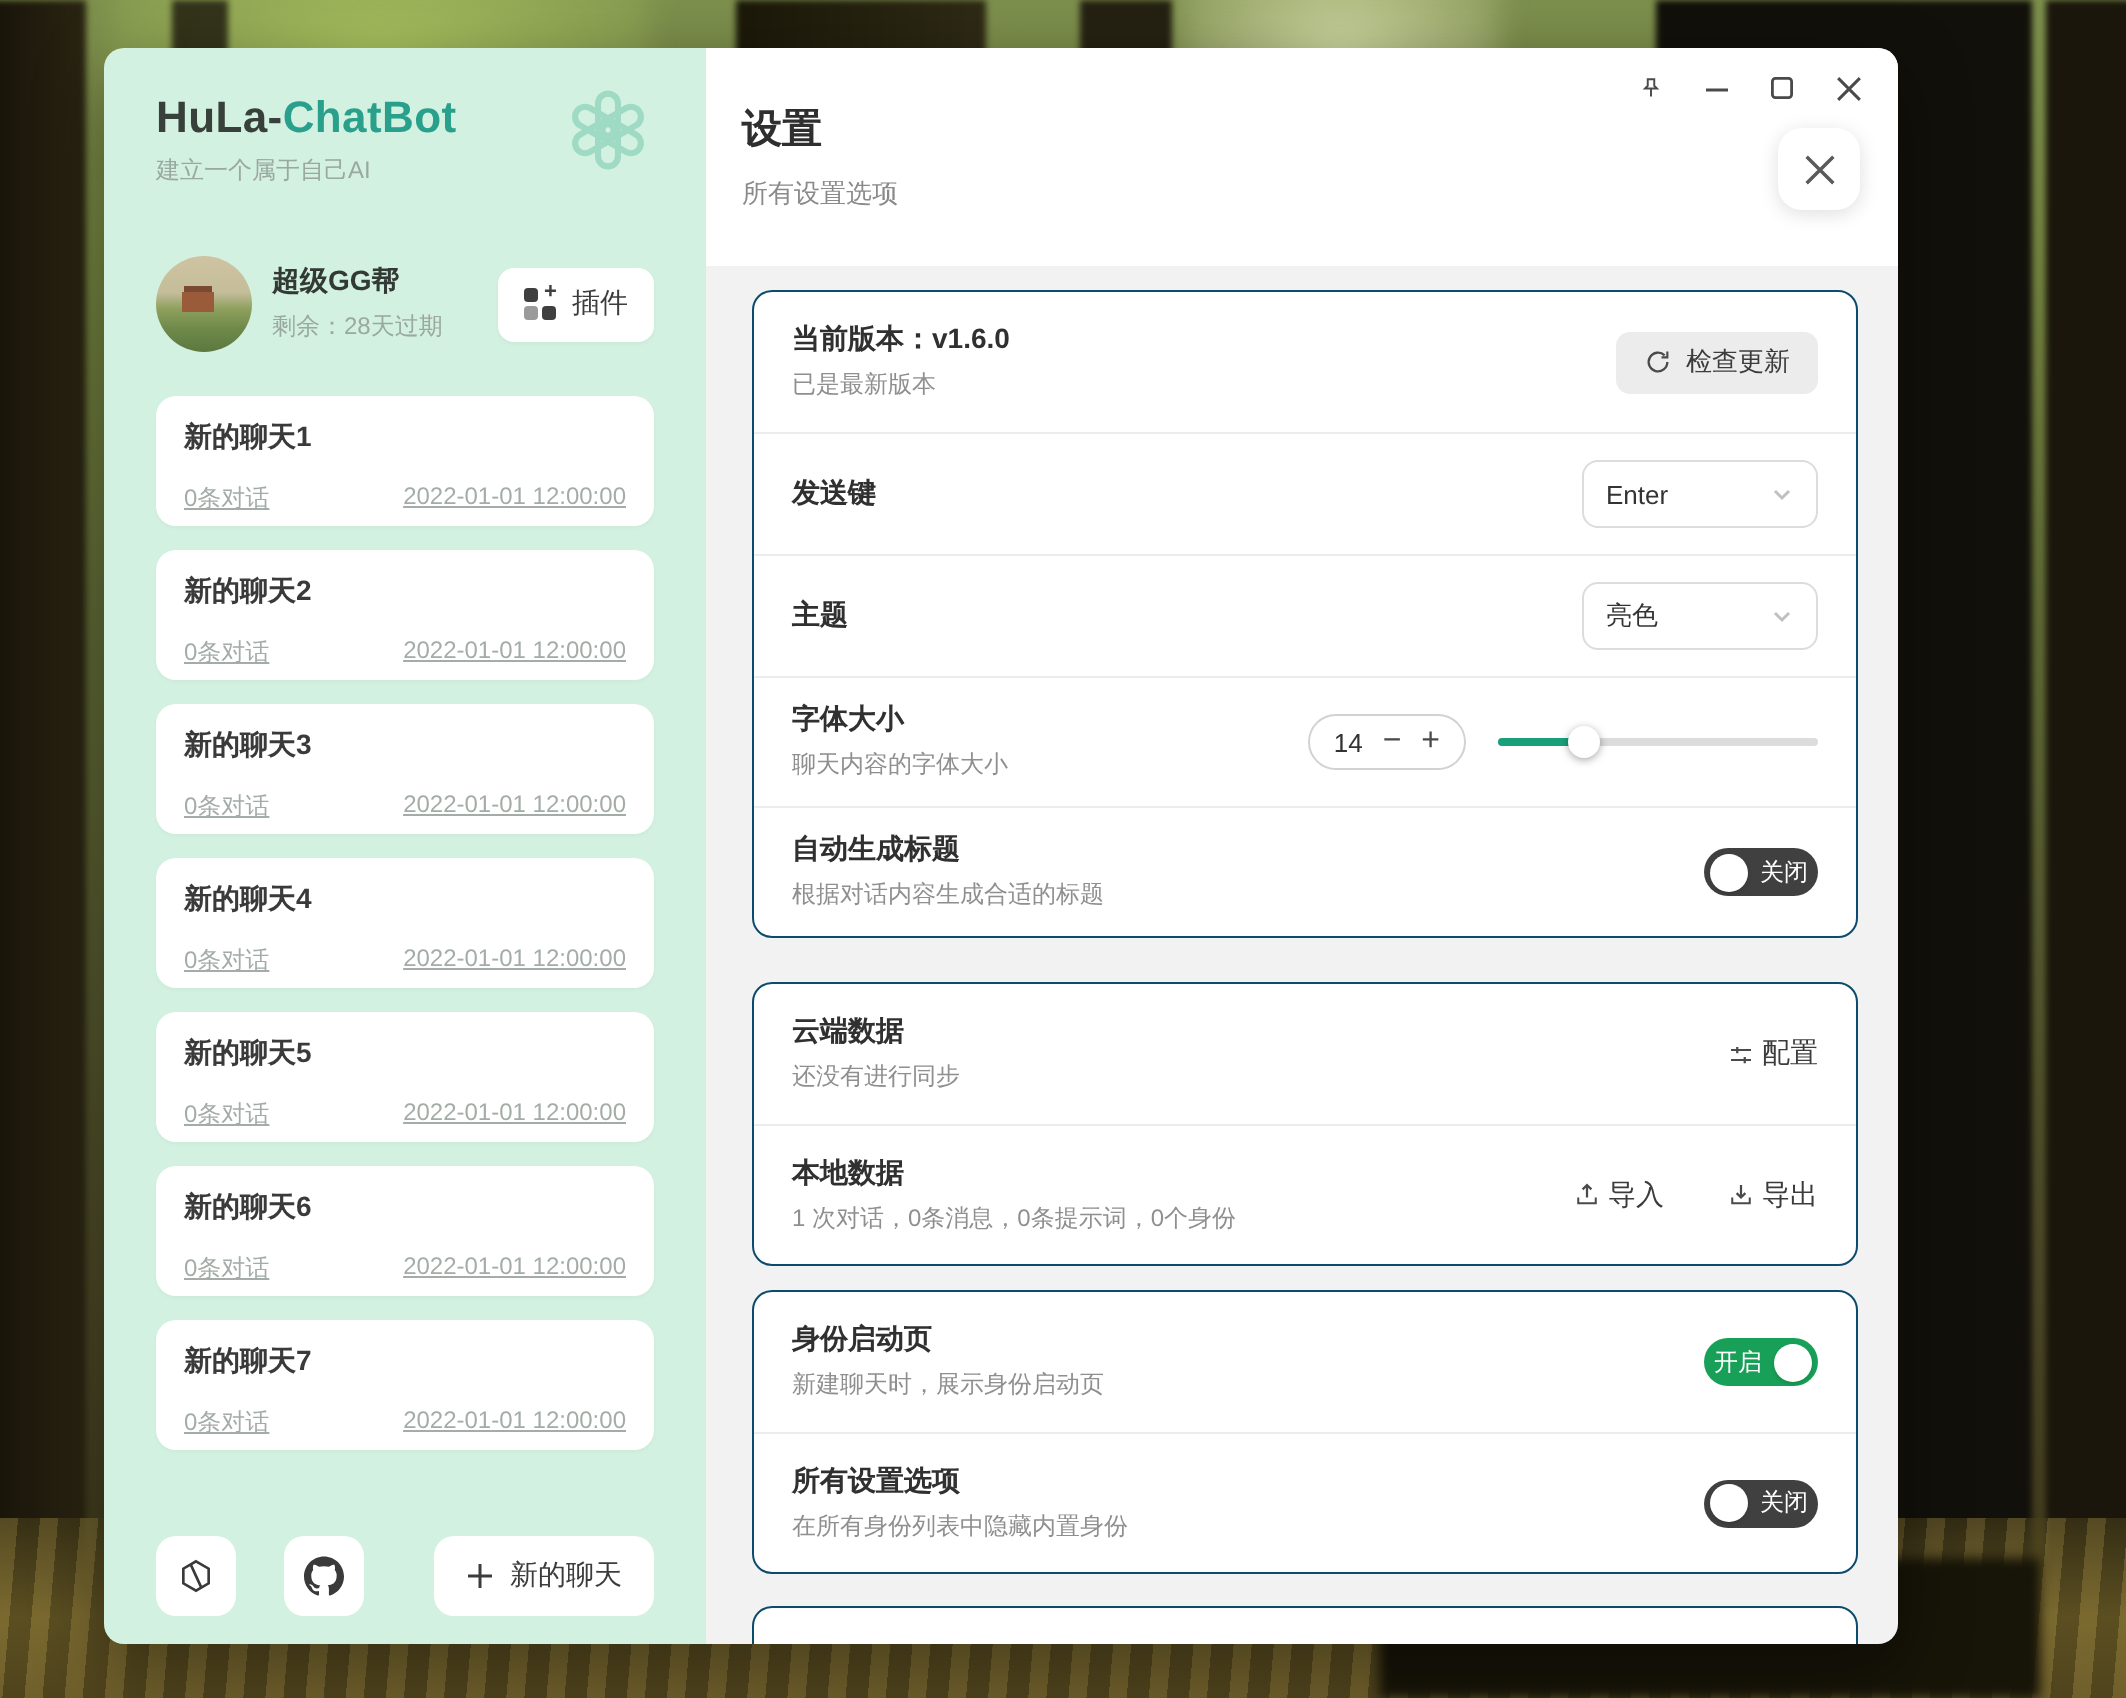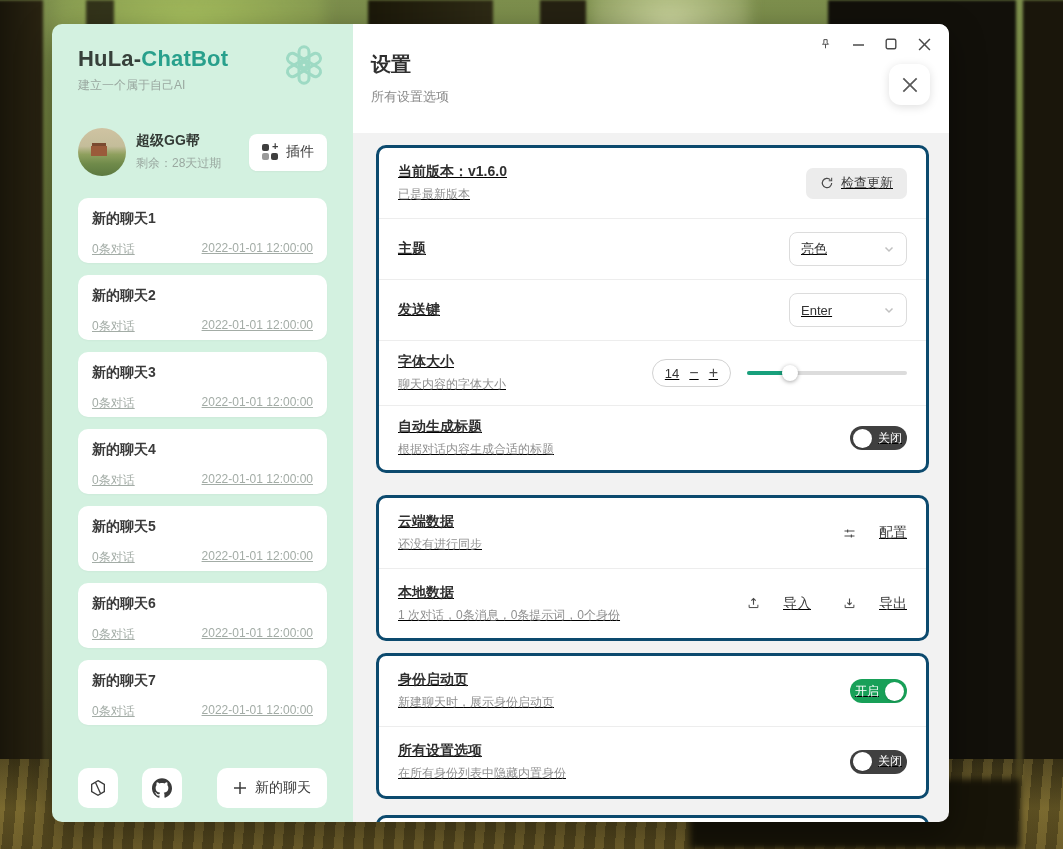--- a/index.html
+++ b/index.html
@@ -64,21 +64,21 @@
   .main { flex:1; display:flex; flex-direction:column; background:#f2f2f2; min-width:0; }
   .main-header { background:#fff; height:109px; position:relative; padding:27px 0 0 18px; flex:0 0 auto; }
   .win-controls { position:absolute; top:7px; right:12px; display:flex; align-items:center; gap:7px; }
   .win-btn { width:26px; height:26px; display:flex; align-items:center; justify-content:center; cursor:pointer; color:#4a4a4a; }
   .page-title { font-size:20px; font-weight:700; color:#2f2f2f; }
   .page-sub { font-size:13px; color:#8a8a8a; margin-top:10px; }
   .panel-close { position:absolute; top:40px; right:19px; width:41px; height:41px; background:#fff; border-radius:12px;
     box-shadow:0 2px 10px rgba(0,0,0,.13); display:flex; align-items:center; justify-content:center; cursor:pointer; }
 
   .content { flex:1; padding:12px 20px 0 23px; overflow:hidden; }
-  .card { background:#fff; border:3px solid #0c4a6e; border-radius:10px;text-decoration:underline; }
+  .card { background:#fff; border:1px solid #0c4a6e; border-radius:10px; }
   .card.c1 { margin-bottom:22px; }
   .card.c2 { margin-bottom:12px; }
   .card.c3 { margin-bottom:16px; }
   .row { display:flex; align-items:center; justify-content:space-between; padding:12px 19px; min-height:61px; }
   .row + .row { border-top:1px solid #ededed; }
   .row-lg { min-height:70px; }
   .row-text { min-width:0; }
   .row-title { font-size:14px; font-weight:700; color:#303030; }
   .row-desc { font-size:12px; color:#8f8f8f; margin-top:5px; }
 
@@ -95,21 +95,21 @@
   .slider-knob { position:absolute; left:27%; top:50%; transform:translate(-50%,-50%); width:16px; height:16px; background:#fff; border-radius:50%; box-shadow:0 1px 4px rgba(0,0,0,.35); }
 
   .toggle { width:57px; height:24px; border-radius:12px; display:flex; align-items:center; padding:0 3px; font-size:12px; cursor:pointer; flex:0 0 auto; }
   .toggle .knob { width:19px; height:19px; background:#fff; border-radius:50%; flex:0 0 auto; box-shadow:0 1px 2px rgba(0,0,0,.15); }
   .toggle.off { background:#404040; color:#fff; }
   .toggle.off .label { margin-left:6px; }
   .toggle.on { background:#18a058; color:#fff; justify-content:flex-end; }
   .toggle.on .label { margin-right:6px; }
 
   .link-btns { display:flex; align-items:center; gap:31px; }
-  .link-btn { display:flex; align-items:center; gap:22px; font-size:14px; color:#3c3c3c; cursor:pointer; }
+  .link-btn { display:flex; align-items:center; gap:3px; font-size:14px; color:#3c3c3c; cursor:pointer; }
 
   svg { display:block; }
 </style>
 </head>
 <body>
 
 <div class="bg">
   <div class="foliage f1"></div>
   <div class="foliage f2"></div>
   <div class="trunk t1"></div>
@@ -277,33 +277,33 @@
           <div class="btn-gray">
             <svg width="14" height="14" viewBox="0 0 24 24" fill="none" stroke="#4a4a4a" stroke-width="2">
               <path d="M20 12a8 8 0 1 1-2.34-5.66"></path>
                 <path d="M20 3v5h-5" stroke-width="1.8"></path>
             </svg>
             <span>检查更新</span>
           </div>
         </div>
 
         <div class="row">
+          <div class="row-title">发送键</div>
+          <div class="select">
+            <span>Enter</span>
+            <svg class="chev" width="12" height="12" viewBox="0 0 12 12" fill="none" stroke="#c0c0c0" stroke-width="1.5">
+                <path d="M2.5 4.5L6 8l3.5-3.5"></path>
+              </svg>
+          </div>
+        </div>
+
+        <div class="row">
           <div class="row-title">主题</div>
           <div class="select">
             <span>亮色</span>
-            <svg class="chev" width="12" height="12" viewBox="0 0 12 12" fill="none" stroke="#c0c0c0" stroke-width="1.5">
-                <path d="M2.5 4.5L6 8l3.5-3.5"></path>
-              </svg>
-          </div>
-        </div>
-
-        <div class="row">
-          <div class="row-title">发送键</div>
-          <div class="select">
-            <span>Enter</span>
             <svg class="chev" width="12" height="12" viewBox="0 0 12 12" fill="none" stroke="#c0c0c0" stroke-width="1.5">
                 <path d="M2.5 4.5L6 8l3.5-3.5"></path>
               </svg>
           </div>
         </div>
 
         <div class="row">
           <div class="row-text">
             <div class="row-title">字体大小</div>
             <div class="row-desc">聊天内容的字体大小</div>

